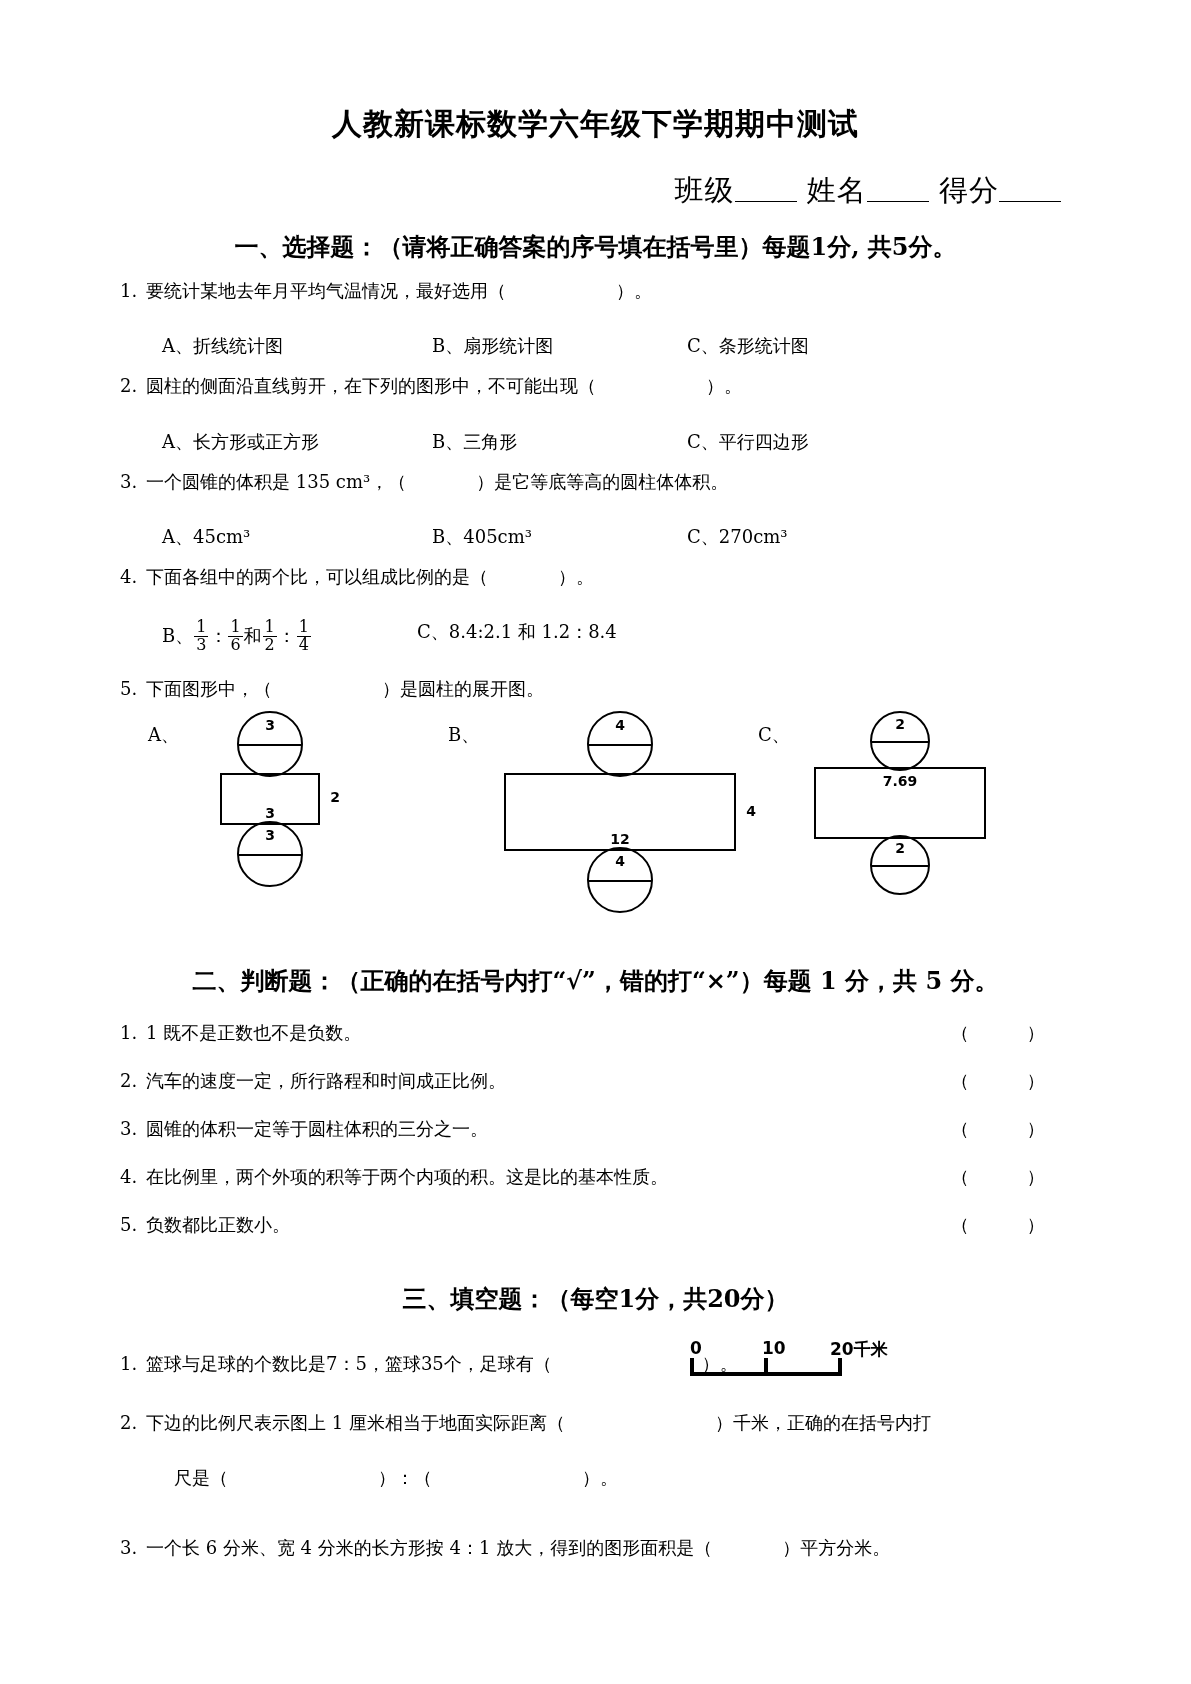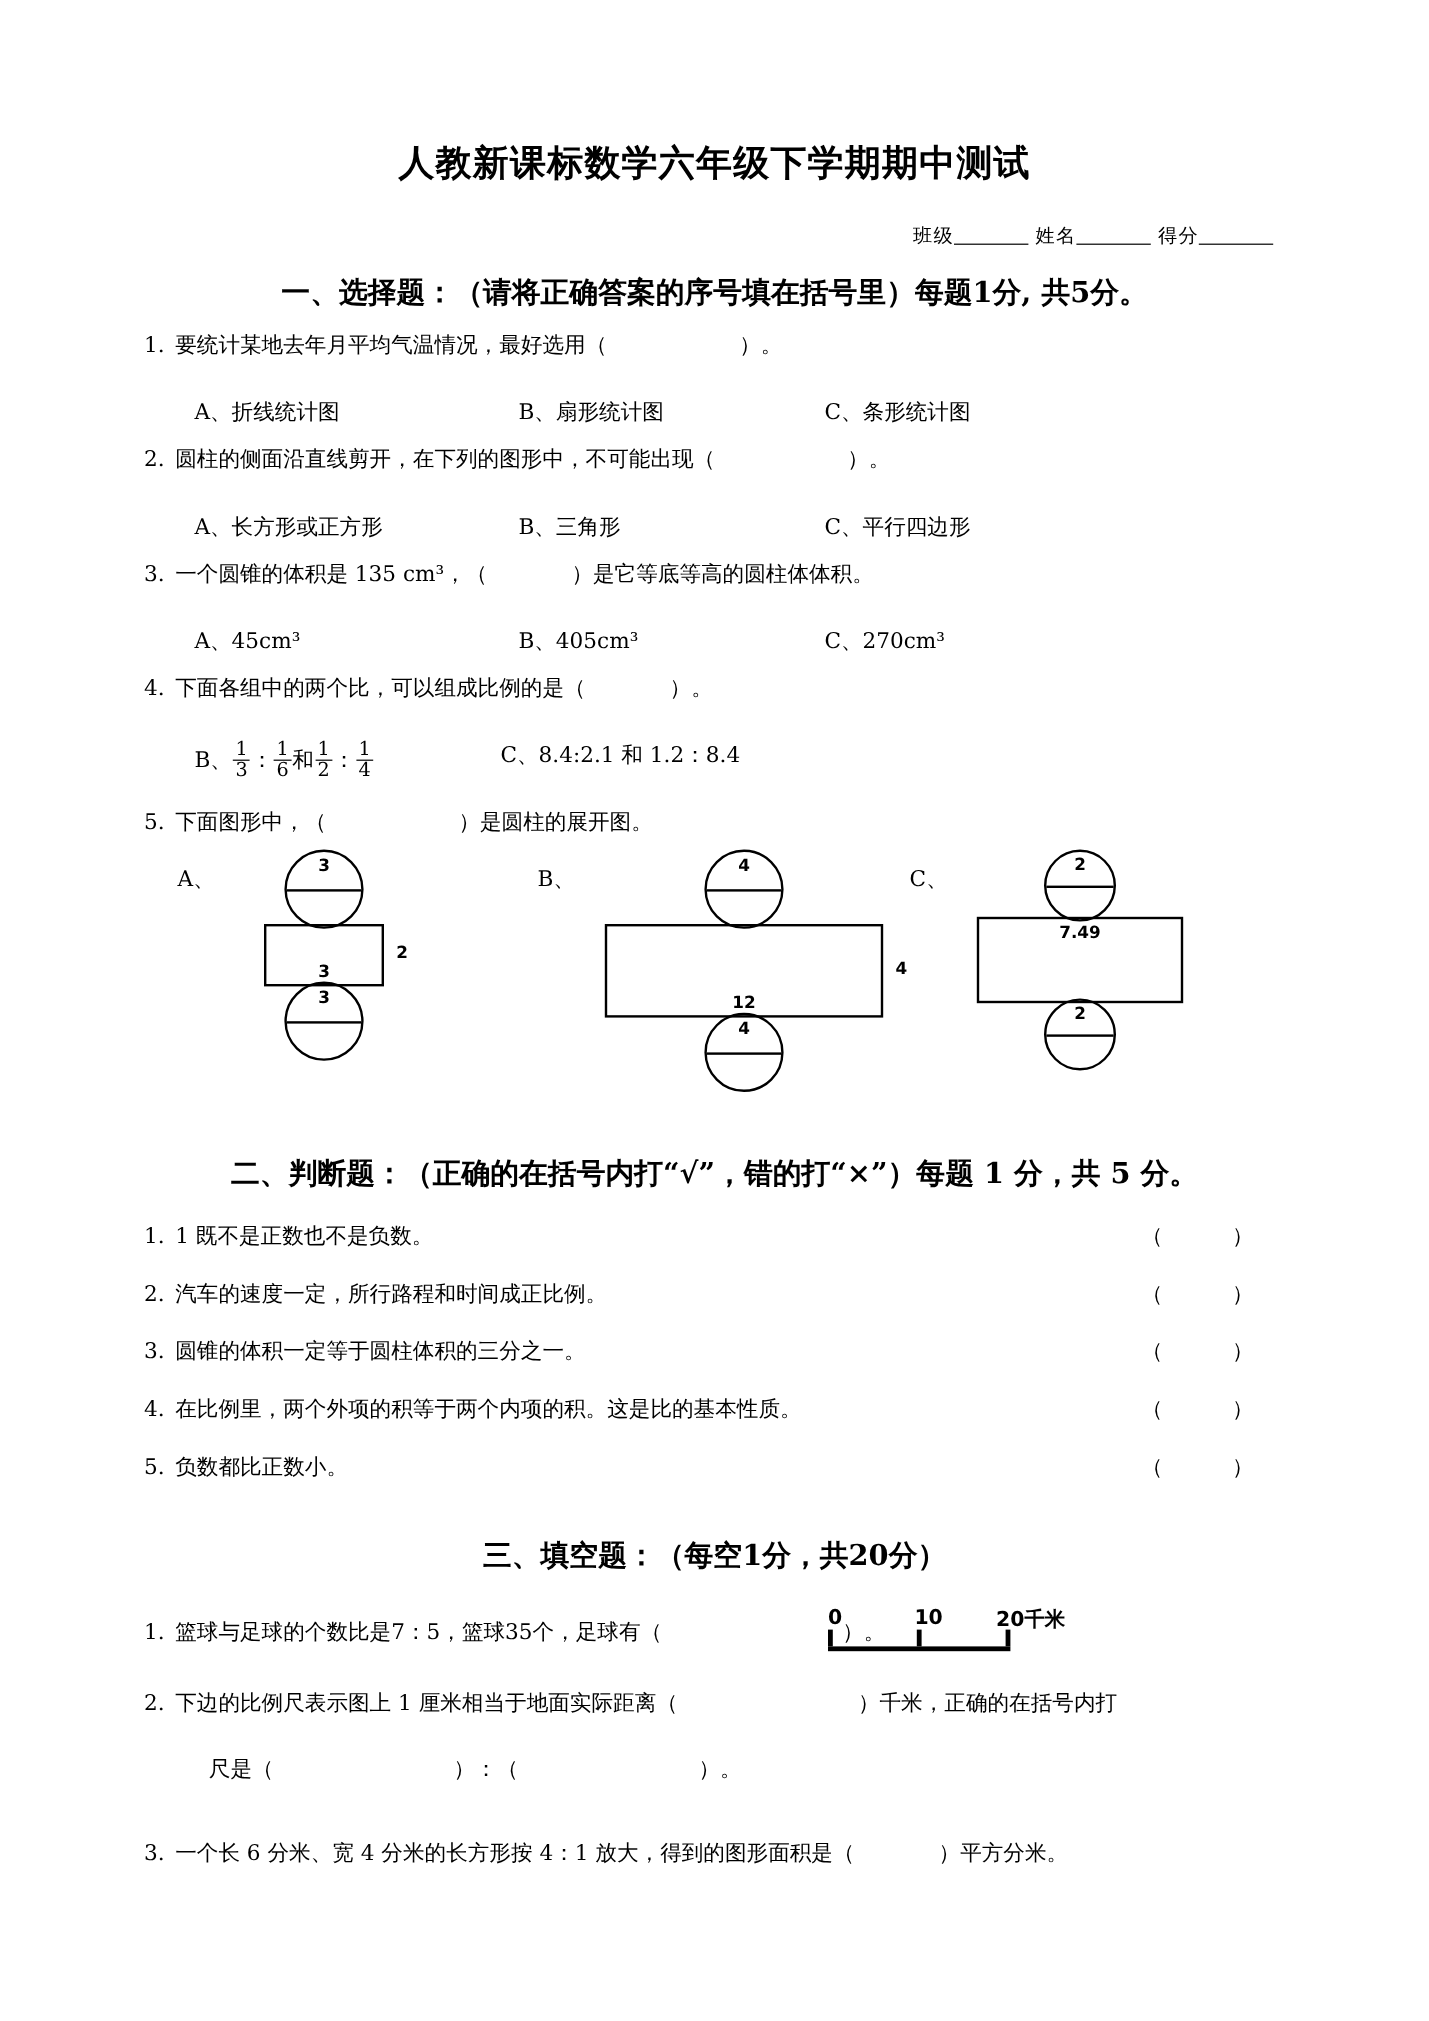--- a/index.html
+++ b/index.html
@@ -21,26 +21,26 @@
     box-sizing: border-box;
     padding: 0 120px;
   }
   .title {
     text-align: center;
     font-family: "DejaVu Serif", "Liberation Serif", serif;
     font-weight: bold;
     font-size: 30px;
     letter-spacing: 1px;
     padding-top: 100px;
-    margin: 16px;
+    margin: 4px;
     white-space: nowrap;
   }
   .infoline {
     text-align: right;
-    font-size: 16px;
+    font-size: 29px;
     margin-top: 26px;
     padding-right: 10px;
     letter-spacing: 1px;
   }
   .infoline .blank {
     display: inline-block;
     border-bottom: 1.5px solid #000;
     width: 62px;
     height: 20px;
     vertical-align: -2px;
@@ -310,21 +310,21 @@
     </div>
 
     <div class="fig-slot" style="width:250px">
       <span class="fig-label">C、</span>
       <div class="net" style="width:180px;">
         <div class="circ" style="width:60px;height:60px;">
           <span class="lbl">2</span>
           <span class="diam"></span>
         </div>
         <div class="rect" style="width:172px;height:72px;margin-top:-4px;">
-          <span class="toplbl">7.49</span>
+          <span class="toplbl">7.69</span>
         </div>
         <div class="circ" style="width:60px;height:60px;margin-top:-4px;">
           <span class="lbl">2</span>
           <span class="diam"></span>
         </div>
       </div>
     </div>
 
   </div>
 

